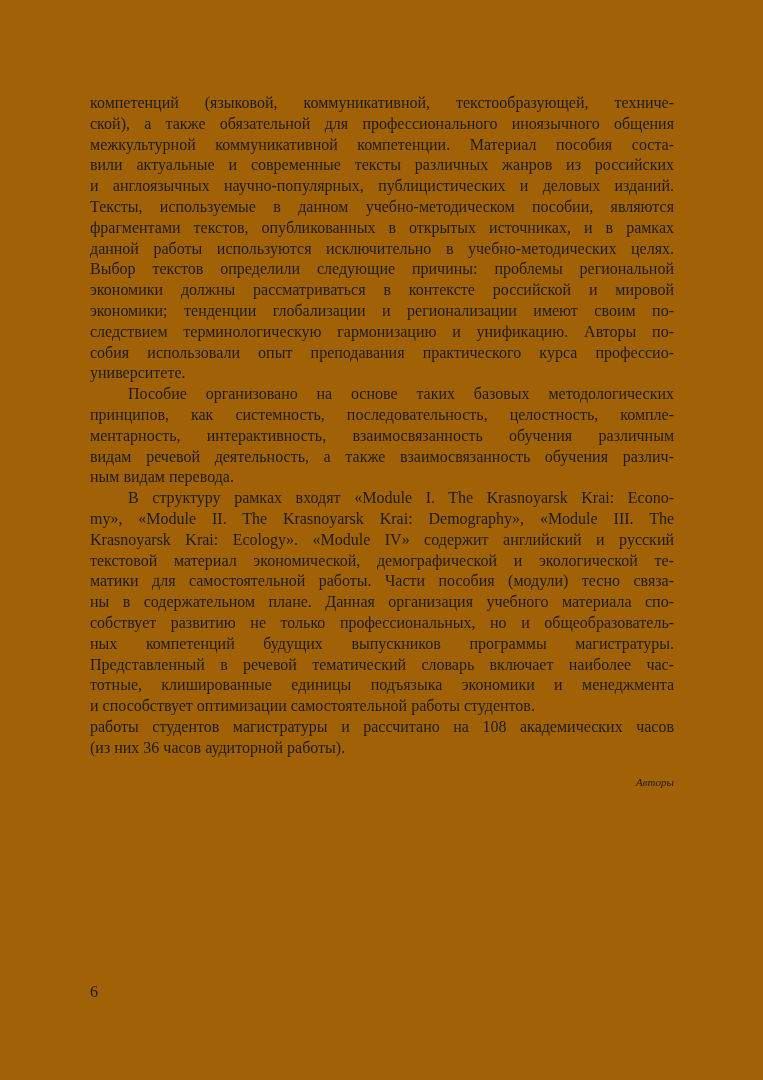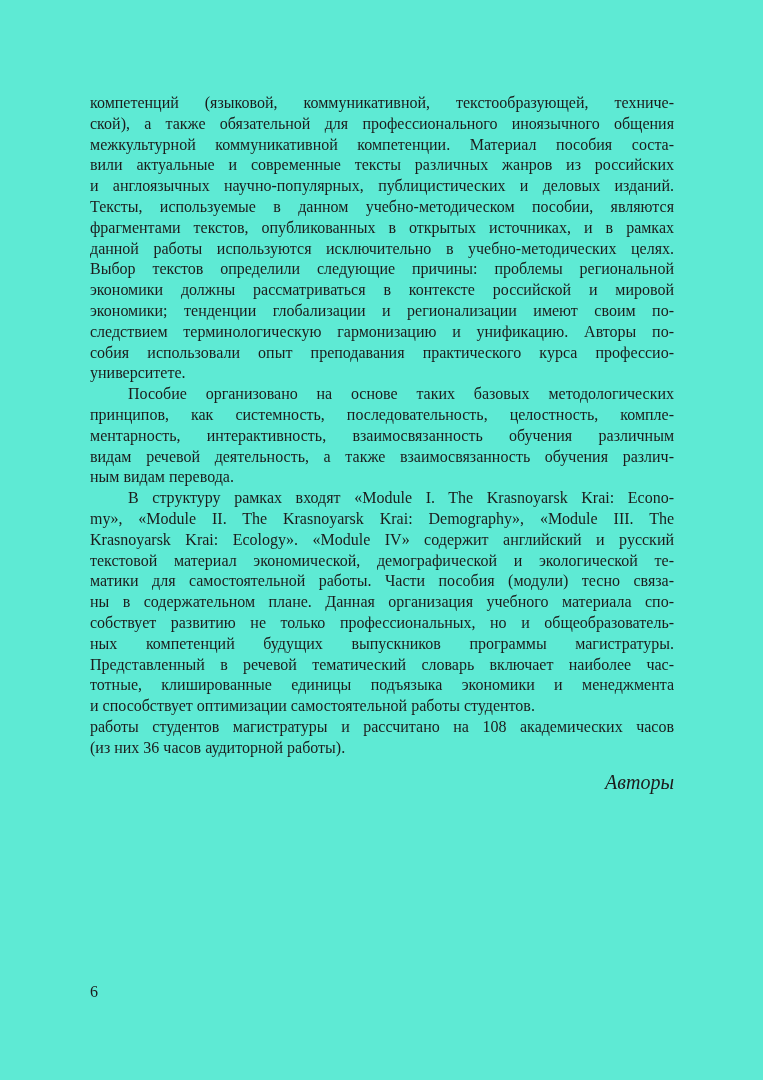--- a/index.html
+++ b/index.html
@@ -11,21 +11,21 @@
     width: 763px;
     height: 1080px;
     position: relative;
     font-family: "Liberation Serif", "DejaVu Serif", serif;
     color: #1c1c1c;
     overflow: hidden;
   }
   .sheet {
     position: absolute;
     inset: 0;
-    background: #5eead4;
+    background: #a16207;
   }
   .text-block {
     position: absolute;
     left: 90px;
     top: 93px;
     width: 584px;
     font-size: 16px;
     line-height: 20.8px;
   }
   .paragraph {
@@ -41,21 +41,21 @@
     text-align-last: left;
     font-family: Liberation Serif, serif;
   }
   .line.indent {
     text-indent: 38px;
   }
   .signature {
     margin-top: 13px;
     text-align: right;
     font-style: italic;
-    font-size: 20px;
+    font-size: 11px;
   }
   .page-number {
     position: absolute;
     left: 90px;
     top: 982px;
     font-size: 16px;
     line-height: 20px;
   }
 </style>
 </head>

